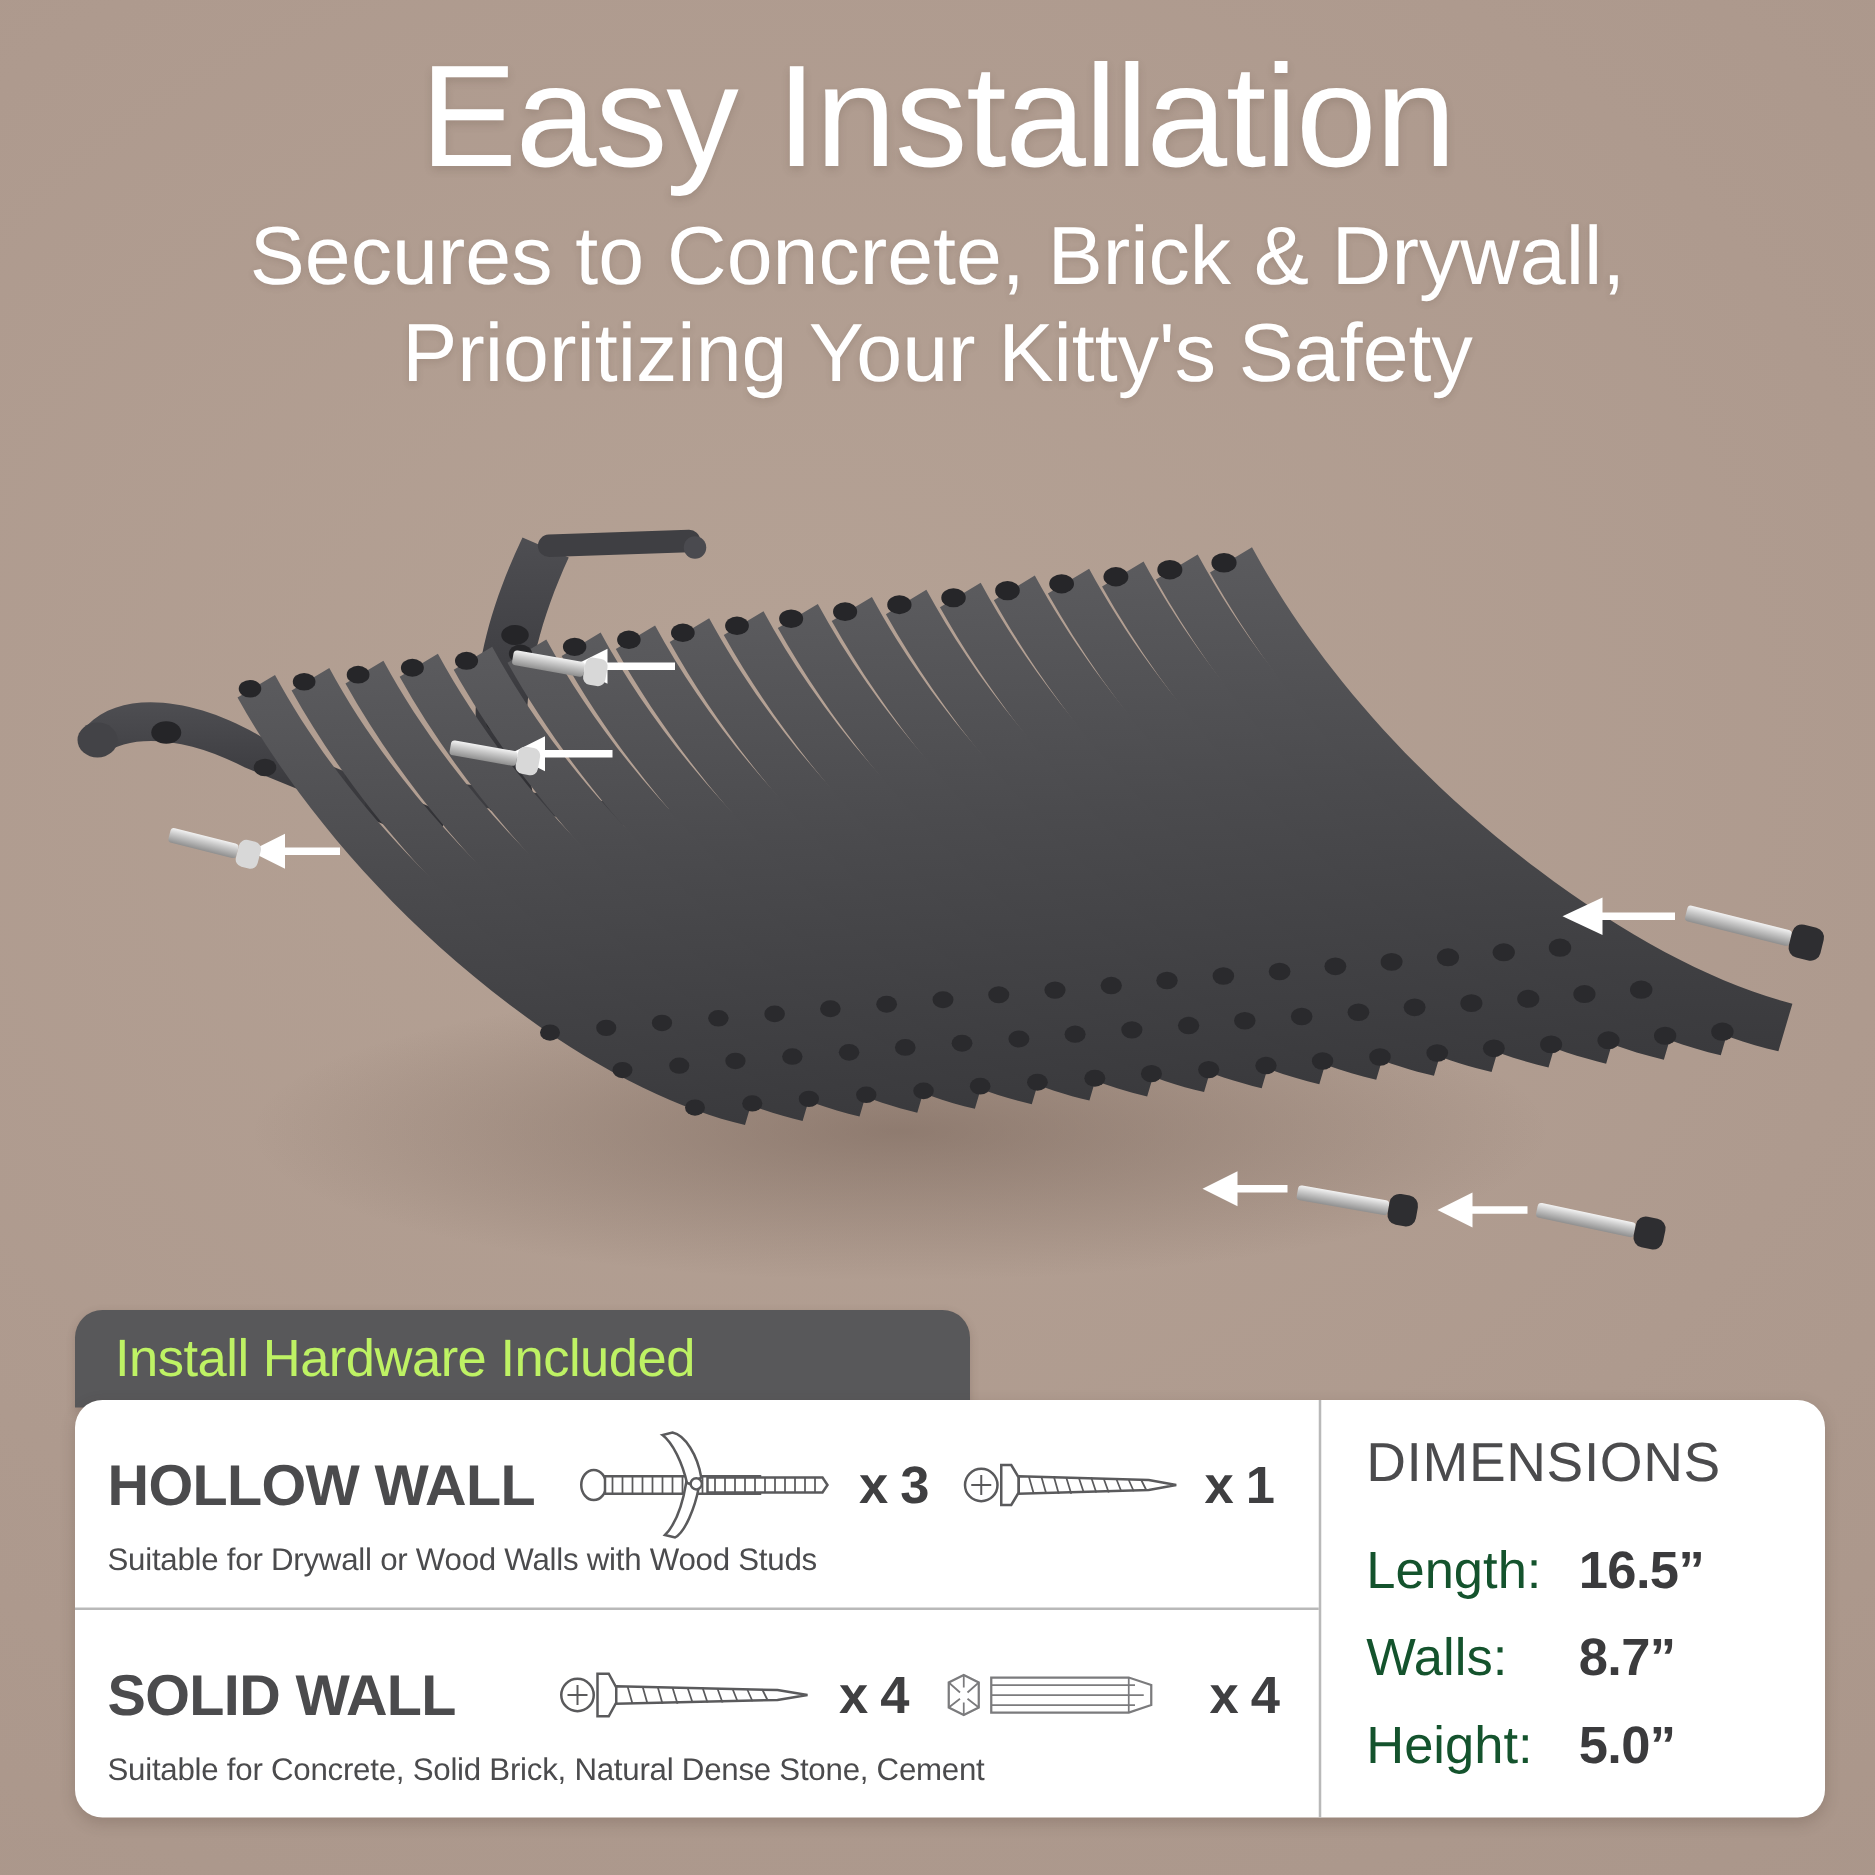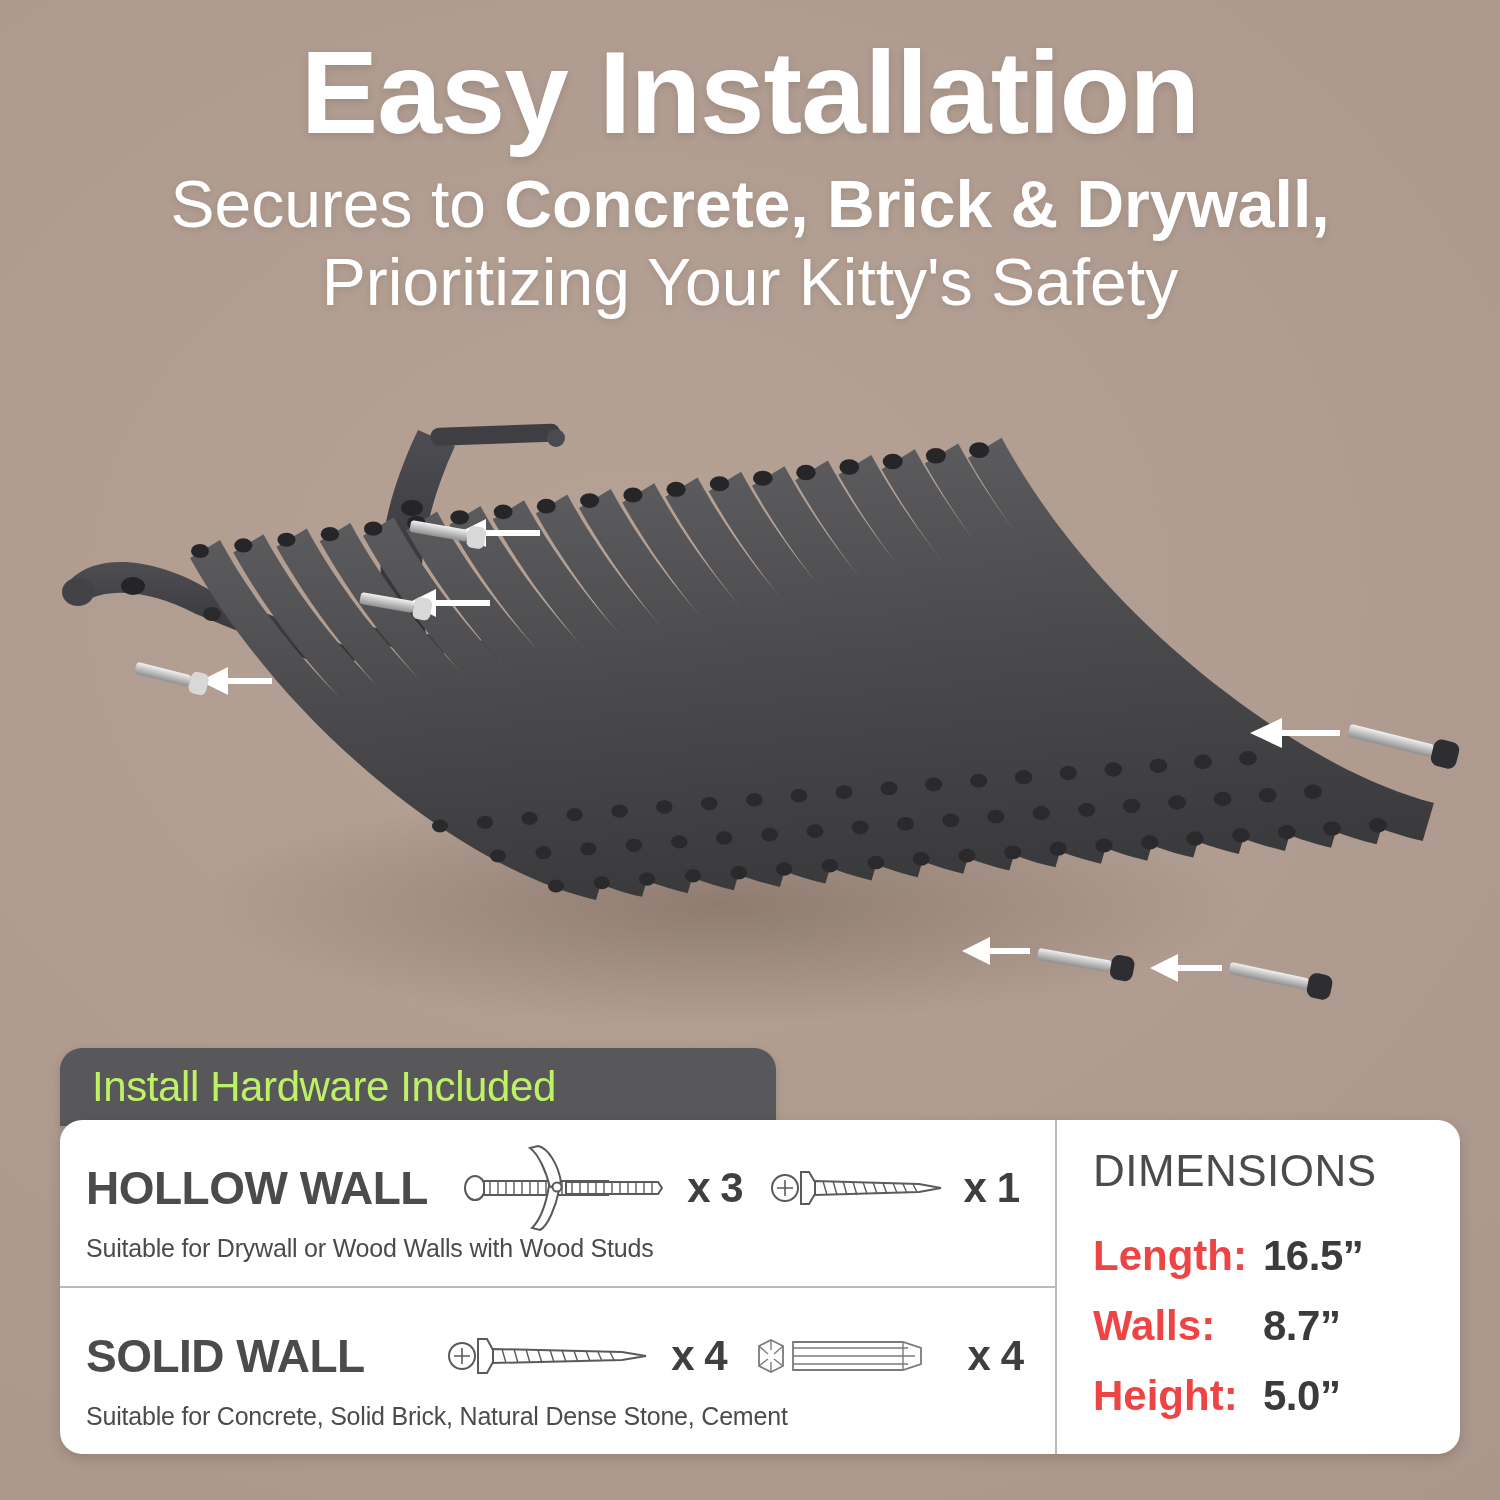--- a/index.html
+++ b/index.html
@@ -26,34 +26,34 @@
 
   
   #header {
     position: absolute;
     left: 0; right: 0; top: 34px;
     text-align: center;
     color: #ffffff;
   }
   #title {
     font-size: 116px;
-    font-weight: bold;
+    font-weight: normal;
     letter-spacing: -1px;
     line-height: 1.02;
     text-shadow: 0 3px 7px rgba(80,60,50,0.18);
   }
   .sub-line {
     font-size: 66px;
     font-weight: 300;
     line-height: 1.18;
     letter-spacing: 0px;
     text-shadow: 0 2px 6px rgba(80,60,50,0.16);
   }
   #sub1 { margin-top: 14px; }
-  .sub-strong { font-weight: bold; }
+  .sub-strong { font-weight: normal; }
 
   
   #scene {
     position: absolute;
     left: 0; top: 400px;
     width: 1500px; height: 660px;
   }
   #scene svg { display: block; width: 1500px; height: 660px; }
 
   
@@ -170,22 +170,22 @@
     letter-spacing: 0.5px;
     margin-bottom: 14px;
   }
   .dim-row {
     display: flex;
     align-items: baseline;
     margin-top: 22px;
   }
   .dim-label {
     font-size: 42px;
-    color: #ef4444;
-    font-weight: 700;
+    color: #14532d;
+    font-weight: 400;
     width: 170px;
   }
   .dim-value {
     font-size: 42px;
     color: #3b3b3d;
     font-weight: bold;
     letter-spacing: -0.5px;
     text-align: right;
   }
 

